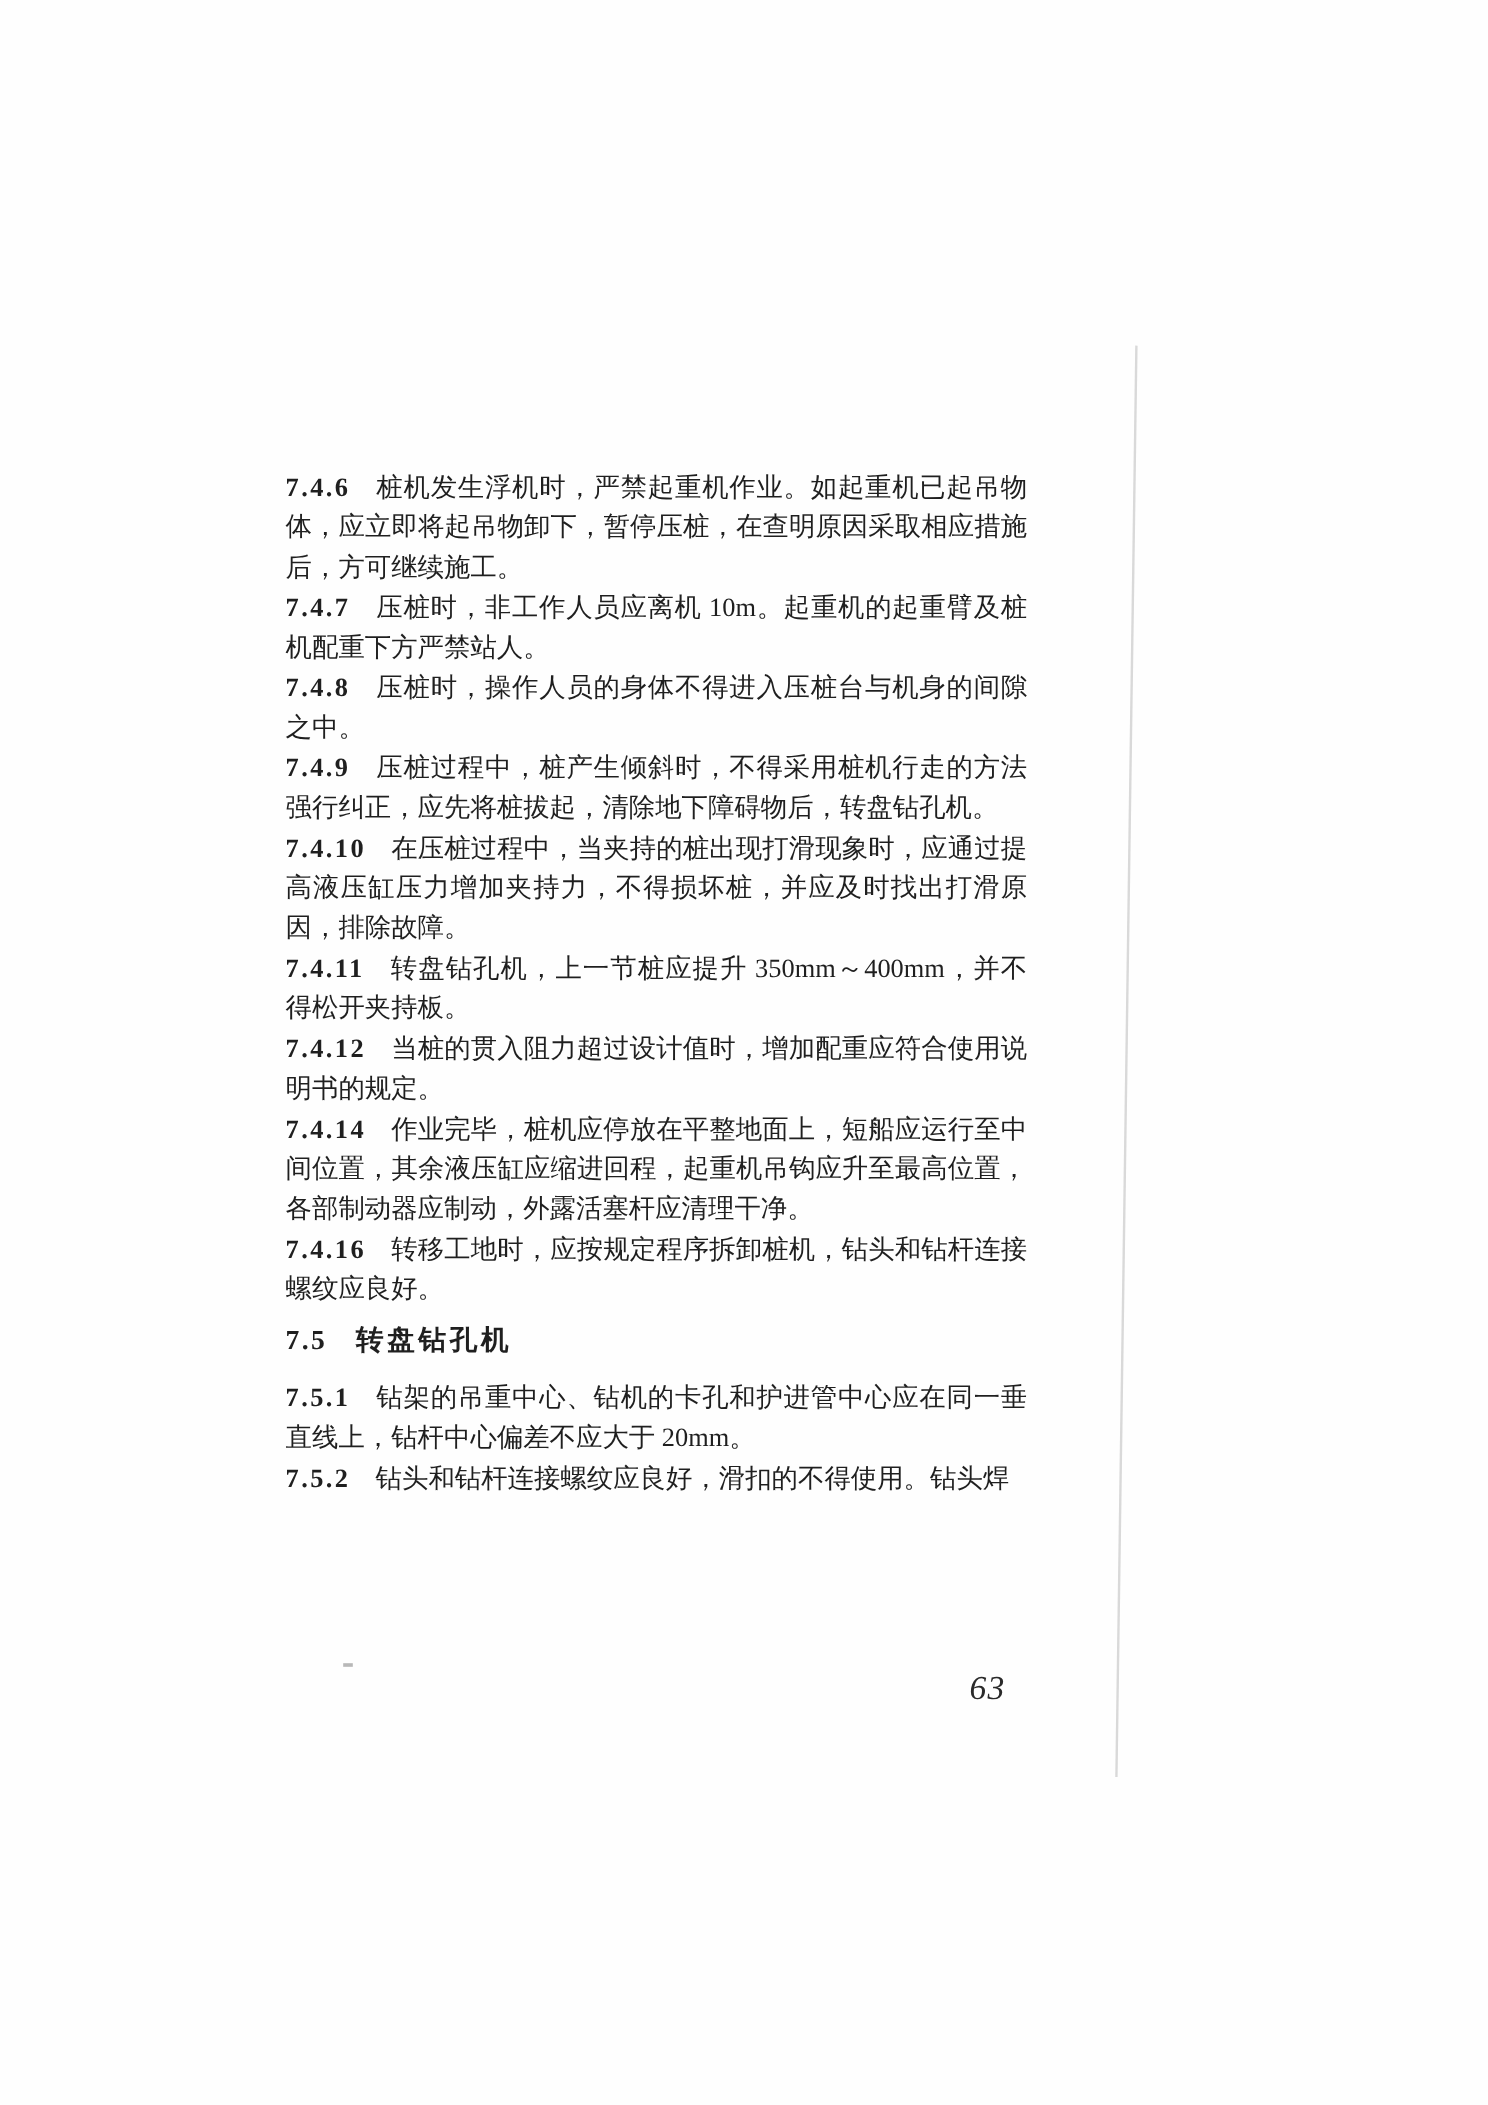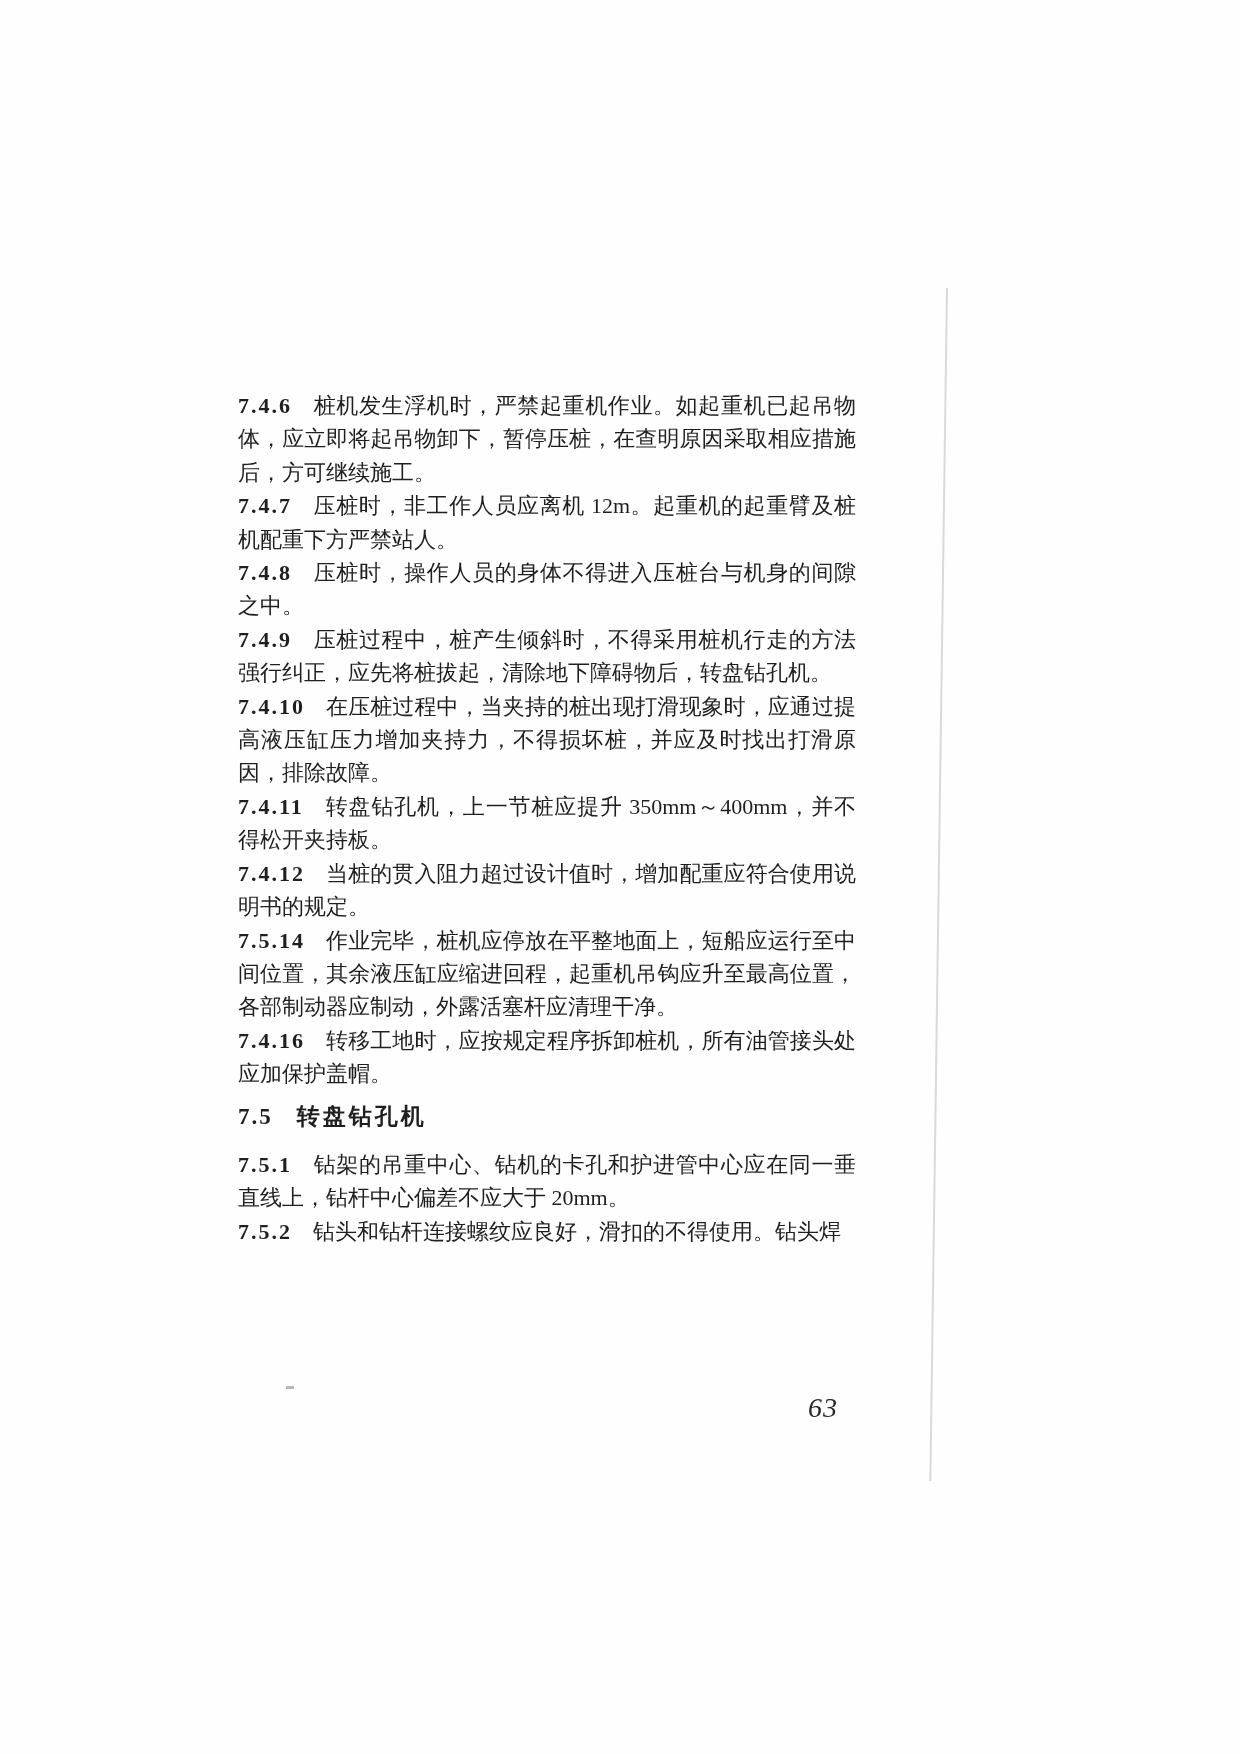--- a/index.html
+++ b/index.html
@@ -78,37 +78,37 @@
 </head>
 <body>
 
 <div class="page">
 
   <div class="content">
 
     <div>
   <p class="para"><span class="num">7.4.6</span><span>桩机发生浮机时，严禁起重机作业。如起重机已起吊物体，应立即将起吊物卸下，暂停压桩，在查明原因采取相应措施后，方可继续施工。</span></p>
 
-  <p class="para"><span class="num">7.4.7</span><span>压桩时，非工作人员应离机 12m。起重机的起重臂及桩机配重下方严禁站人。</span></p>
+  <p class="para"><span class="num">7.4.7</span><span>压桩时，非工作人员应离机 10m。起重机的起重臂及桩机配重下方严禁站人。</span></p>
 
   <p class="para"><span class="num">7.4.8</span><span>压桩时，操作人员的身体不得进入压桩台与机身的间隙之中。</span></p>
 
   <p class="para"><span class="num">7.4.9</span><span>压桩过程中，桩产生倾斜时，不得采用桩机行走的方法强行纠正，应先将桩拔起，清除地下障碍物后，转盘钻孔机。</span></p>
 
   <p class="para"><span class="num">7.4.10</span><span>在压桩过程中，当夹持的桩出现打滑现象时，应通过提高液压缸压力增加夹持力，不得损坏桩，并应及时找出打滑原因，排除故障。</span></p>
 
   <p class="para"><span class="num">7.4.11</span><span>转盘钻孔机，上一节桩应提升 350mm～400mm，并不得松开夹持板。</span></p>
 
   <p class="para"><span class="num">7.4.12</span><span>当桩的贯入阻力超过设计值时，增加配重应符合使用说明书的规定。</span></p>
 
 
-  <p class="para"><span class="num">7.5.14</span><span>作业完毕，桩机应停放在平整地面上，短船应运行至中间位置，其余液压缸应缩进回程，起重机吊钩应升至最高位置，各部制动器应制动，外露活塞杆应清理干净。</span></p>
+  <p class="para"><span class="num">7.4.14</span><span>作业完毕，桩机应停放在平整地面上，短船应运行至中间位置，其余液压缸应缩进回程，起重机吊钩应升至最高位置，各部制动器应制动，外露活塞杆应清理干净。</span></p>
 
 
-  <p class="para"><span class="num">7.4.16</span><span>转移工地时，应按规定程序拆卸桩机，所有油管接头处应加保护盖帽。</span></p>
+  <p class="para"><span class="num">7.4.16</span><span>转移工地时，应按规定程序拆卸桩机，钻头和钻杆连接螺纹应良好。</span></p>
 </div>
 
     <div class="section-heading"><span class="h-num">7.5</span><span class="h-title">转盘钻孔机</span></div>
 
     <div>
   <p class="para"><span class="num">7.5.1</span><span>钻架的吊重中心、钻机的卡孔和护进管中心应在同一垂直线上，钻杆中心偏差不应大于 20mm。</span></p>
 
   <p class="para"><span class="num">7.5.2</span><span>钻头和钻杆连接螺纹应良好，滑扣的不得使用。钻头焊</span></p>
 </div>
 

